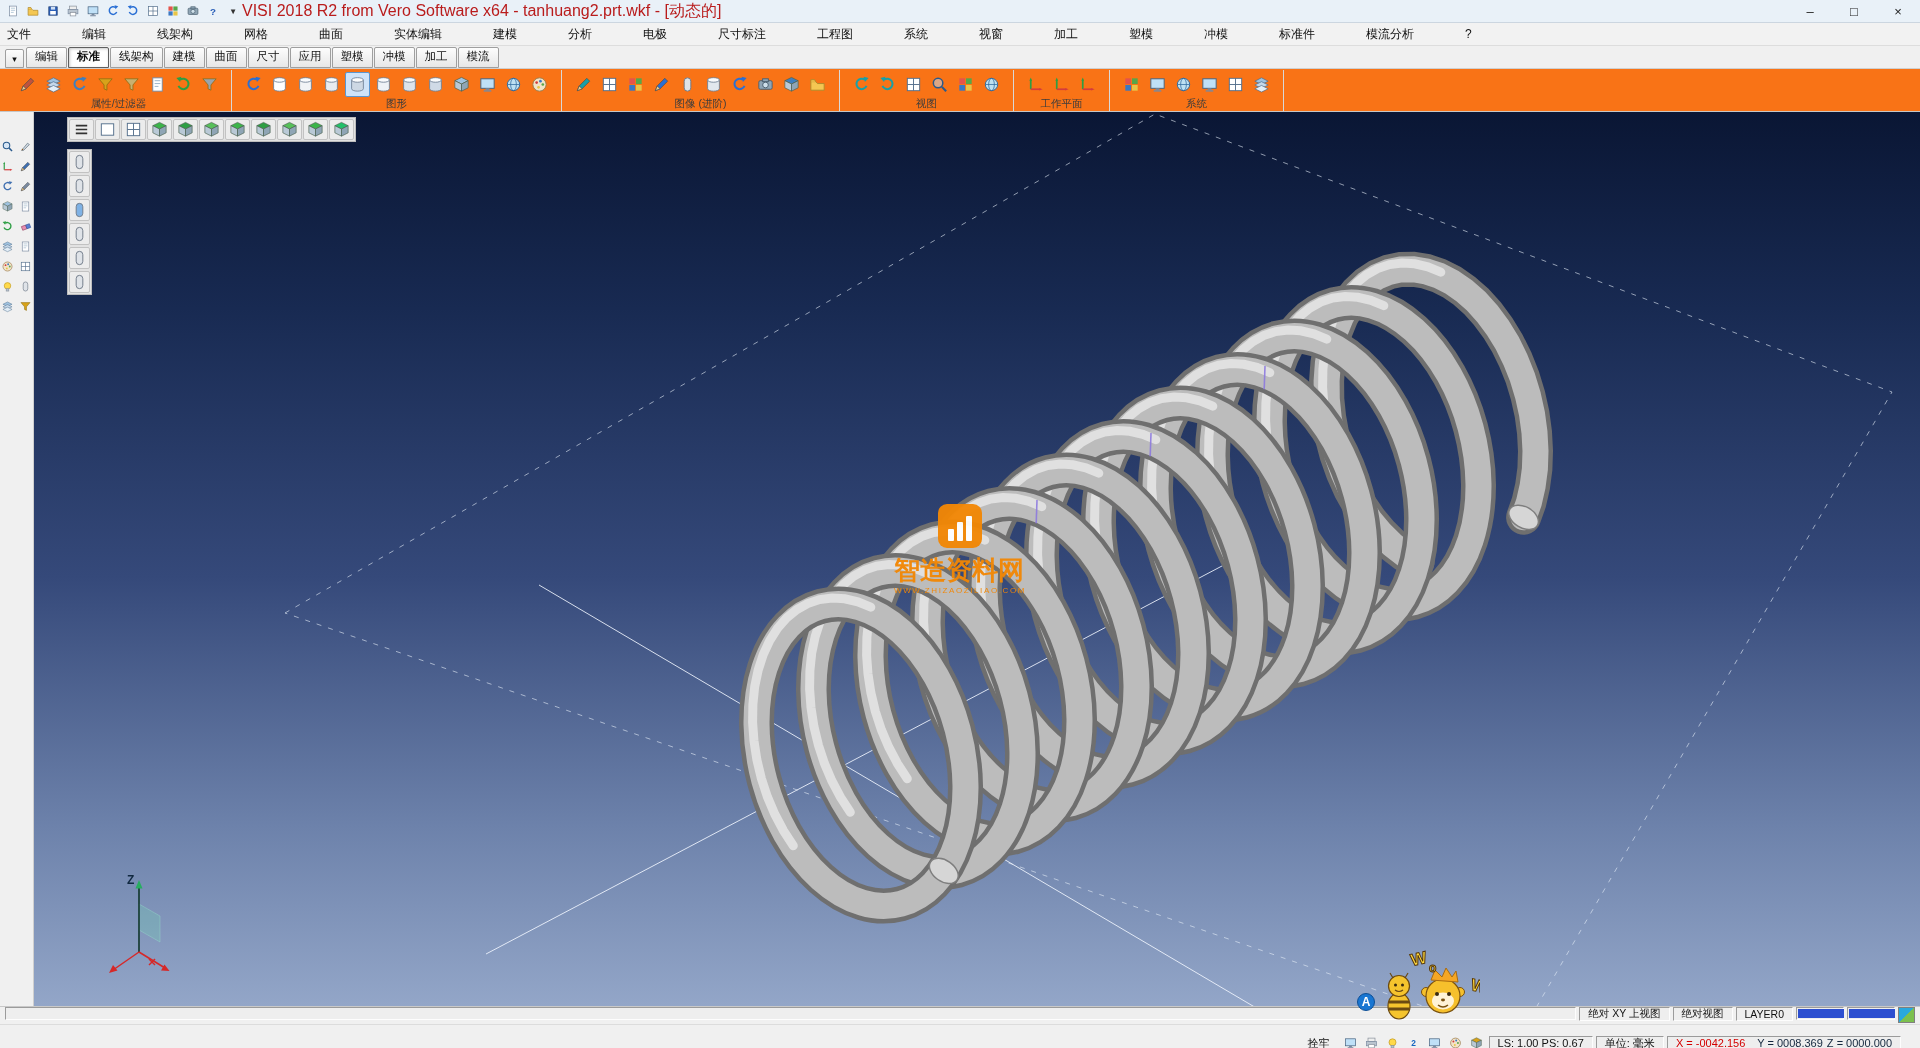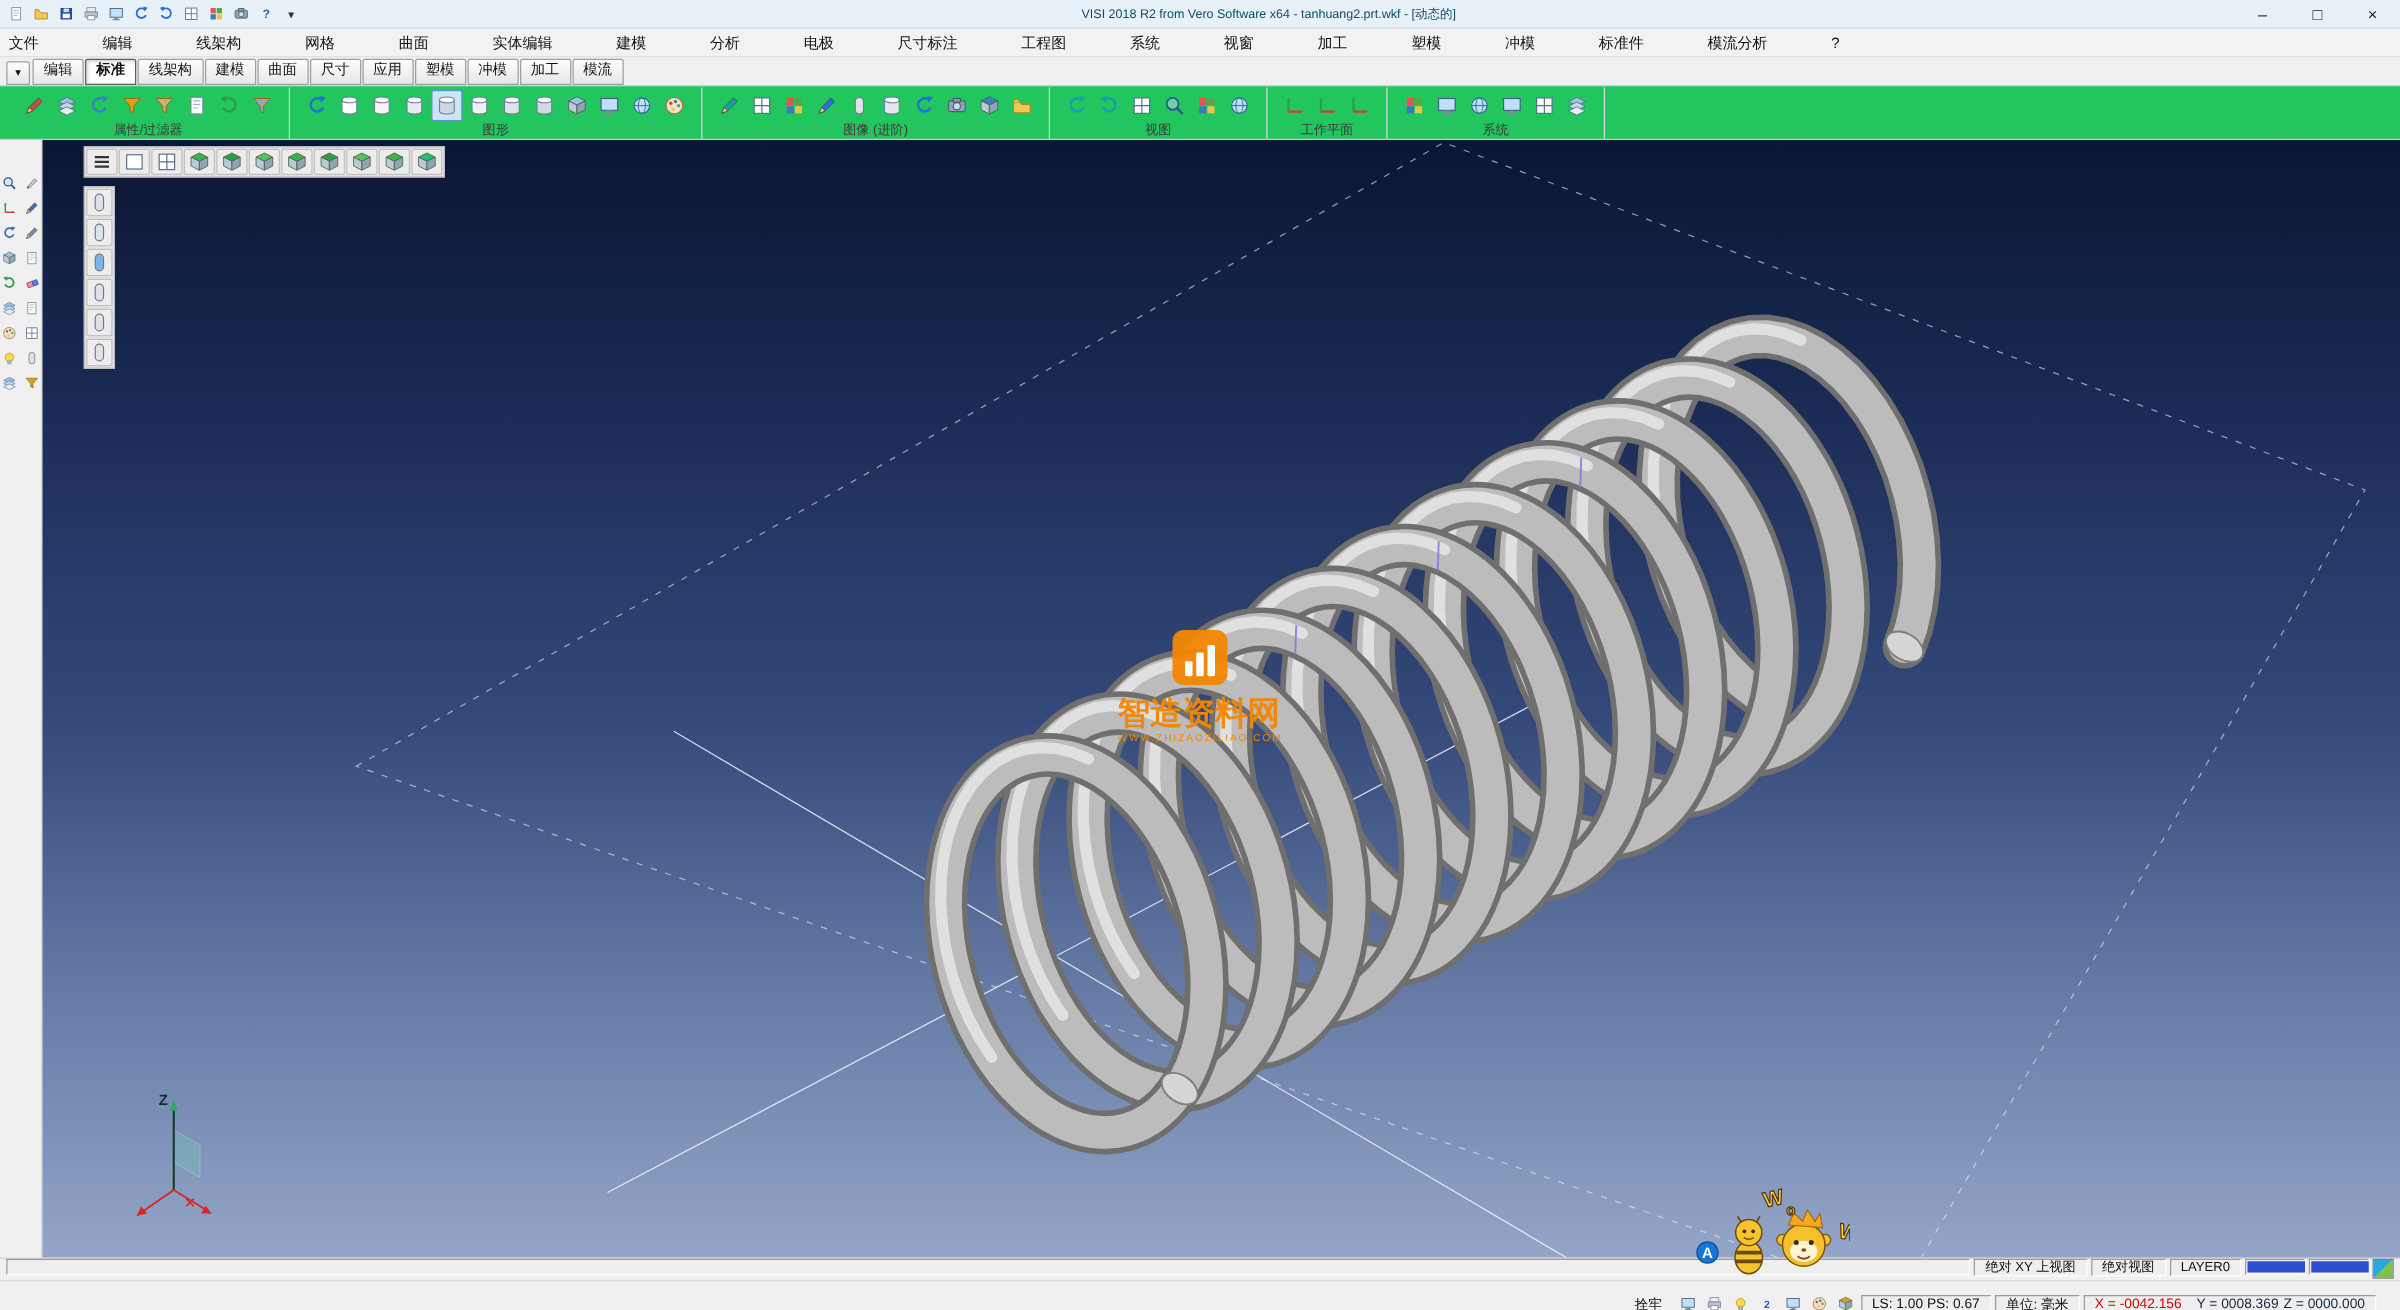--- a/index.html
+++ b/index.html
@@ -4,38 +4,38 @@
 <style>
   html,body{margin:0;padding:0;}
   body{font-family:"Liberation Sans","DejaVu Sans",sans-serif;background:#000;}
   .app{position:relative;width:1920px;height:1048px;overflow:hidden;background:#f0f0f0;
        font-family:"Liberation Sans","DejaVu Sans",sans-serif;color:#111;}
 
   
   .titlebar{height:22px;background:#e9f1f8;border-bottom:1px solid #ccd6e0;display:flex;align-items:center;}
   .qa{display:flex;gap:2px;padding-left:4px;align-items:center;}
   .qa .ib{width:18px;height:16px;}
-  .title{flex:1;text-align:center;font-size:10px;color:#0c4a6e;white-space:nowrap;overflow:hidden;}
+  .title{flex:1;font-size:16px;color:#b91c1c;white-space:nowrap;overflow:hidden;}
   .winbtns{display:flex;height:100%;}
   .wbtn{width:44px;height:100%;display:flex;align-items:center;justify-content:center;font-size:13px;color:#222;}
 
   
   .menubar{height:22px;background:#f2f2f2;border-bottom:1px solid #ddd;display:flex;align-items:center;font-size:12px;gap:37px;}
   .menu-item{padding:3px 7px;white-space:nowrap;}
 
   
   .tabbar{height:22px;background:#f0f0f0;border-bottom:1px solid #cfcfcf;display:flex;align-items:flex-end;padding-left:5px;}
   .tab{font-size:11.5px;height:17px;line-height:15px;padding:1px 8px;margin-right:1px;border:1px solid #9f9f9f;
        border-radius:2px 2px 0 0;background:linear-gradient(#fdfdfd,#e7e7e7);white-space:nowrap;}
   .tab.active{background:#ffffff;border-color:#5f5f5f;box-shadow:inset 1px 1px 3px rgba(0,0,0,.22);font-weight:bold;}
   .tab-dd{width:17px;height:17px;border:1px solid #9f9f9f;border-radius:2px 2px 0 0;background:linear-gradient(#fdfdfd,#e7e7e7);
        display:flex;align-items:center;justify-content:center;font-size:9px;margin-right:2px;}
 
   
-  .ribbon{height:42px;background:#22c55e;border-bottom:1px solid #c6c6c6;display:flex;align-items:center;padding-left:6px;}
+  .ribbon{height:42px;background:#f97316;border-bottom:1px solid #c6c6c6;display:flex;align-items:center;padding-left:6px;}
   .rib-group{display:flex;flex-direction:column;align-items:center;padding:2px 9px 0 9px;border-right:1px solid #d8d8d8;}
   .rib-icons{display:flex;gap:1px;}
   .rib-icons .ib{width:25px;height:25px;padding:2px;}
   .rib-label{font-size:10.5px;color:#3c3c3c;margin-top:0px;white-space:nowrap;}
 
   
   .ib{display:flex;align-items:center;justify-content:center;border:1px solid transparent;border-radius:2px;box-sizing:border-box;}
   .ib svg{display:block;width:100%;height:100%;}
   .ib.sel{background:#cfe3f8;border-color:#5a96d0;}
 

